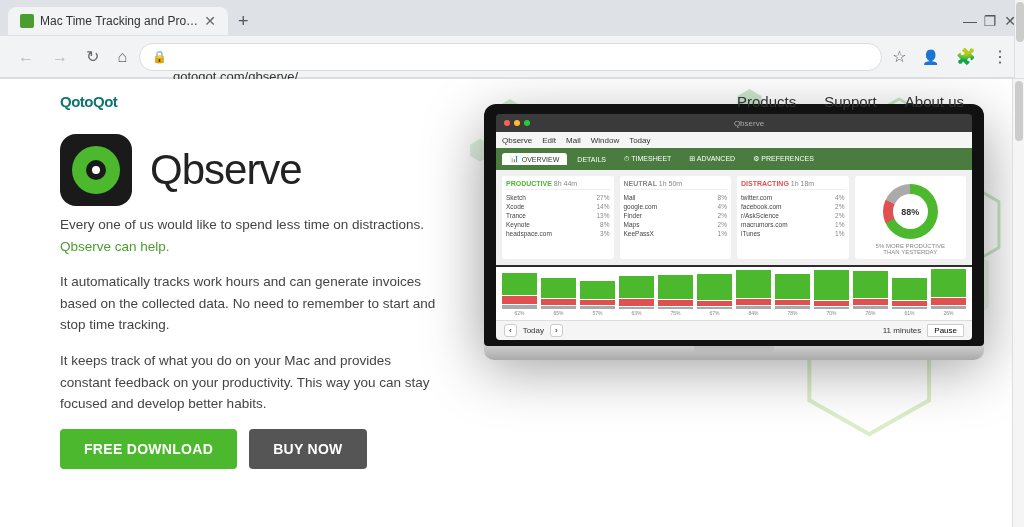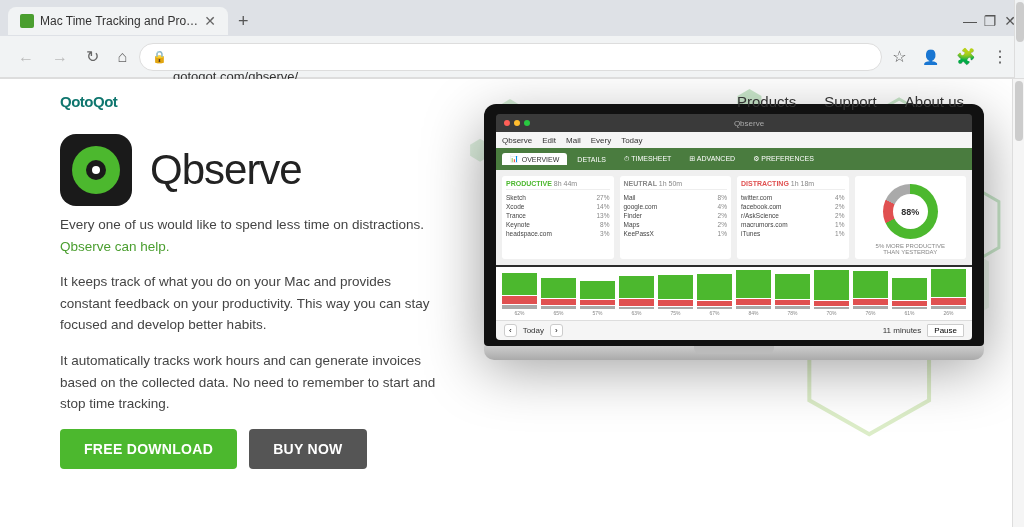--- a/index.html
+++ b/index.html
@@ -164,22 +164,22 @@
   <div class="hero" style="position:relative;z-index:5;">
     <div class="hero-left">
       <div class="hero-product-header">
         <div class="app-icon">
           <div class="app-icon-inner"></div>
         </div>
         <h1 class="app-name">Qbserve</h1>
       </div>
       <div class="hero-text">
         <p>Every one of us would like to spend less time on distractions. <a href="#">Qbserve can help.</a></p>
+        <p>It automatically tracks work hours and can generate invoices based on the collected data. No need to remember to start and stop time tracking.</p>
         <p>It keeps track of what you do on your Mac and provides constant feedback on your productivity. This way you can stay focused and develop better habits.</p>
-        <p>It automatically tracks work hours and can generate invoices based on the collected data. No need to remember to start and stop time tracking.</p>
       </div>
       <div class="cta-buttons">
         <button class="btn-download">FREE DOWNLOAD</button>
         <button class="btn-buy">BUY NOW</button>
       </div>
     </div>
 
     <div class="hero-right">
       <div class="laptop-wrap">
         <div class="laptop-screen-outer">
@@ -191,21 +191,21 @@
                 <div class="app-title-dot" style="background:#ff5f57;"></div>
                 <div class="app-title-dot" style="background:#ffbd2e;"></div>
                 <div class="app-title-dot" style="background:#28c940;"></div>
                 <span style="flex:1;text-align:center;font-size:8px;color:#aaa;">Qbserve</span>
               </div>
 
               <div class="app-menu-bar">
                 <span>Qbserve</span>
                 <span>Edit</span>
                 <span>Mail</span>
-                <span>Every</span>
+                <span>Window</span>
                 <span>Today</span>
               </div>
 
               <div class="app-tabs">
                 <div class="app-tab active">
                   <span style="font-size:7px;">📊</span> OVERVIEW
                 </div>
                 <div class="app-tab">DETAILS</div>
                 <div class="app-tab">⏱ TIMESHEET</div>
                 <div class="app-tab">⊞ ADVANCED</div>

